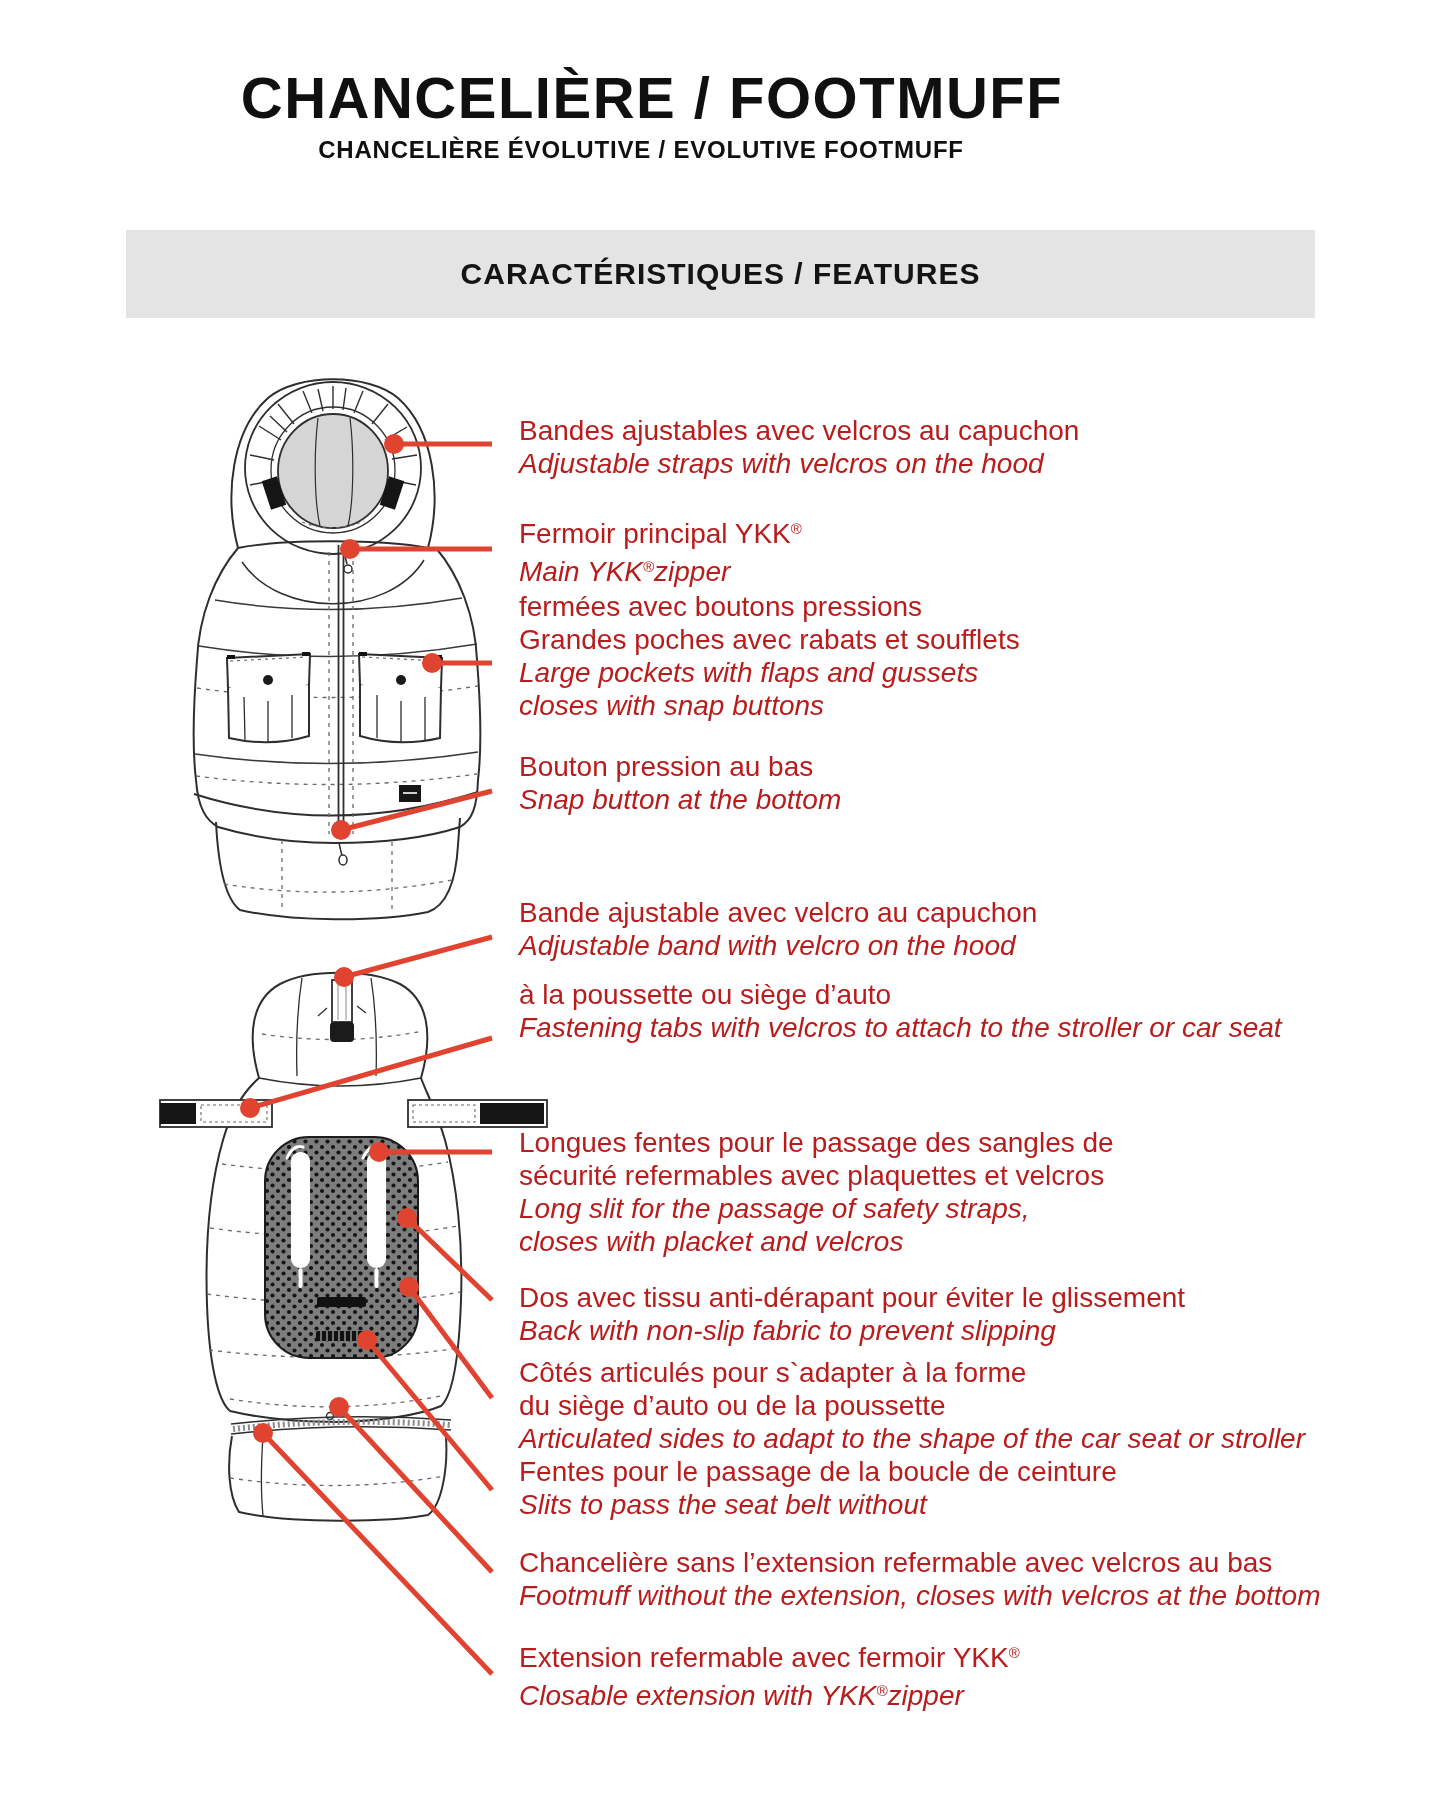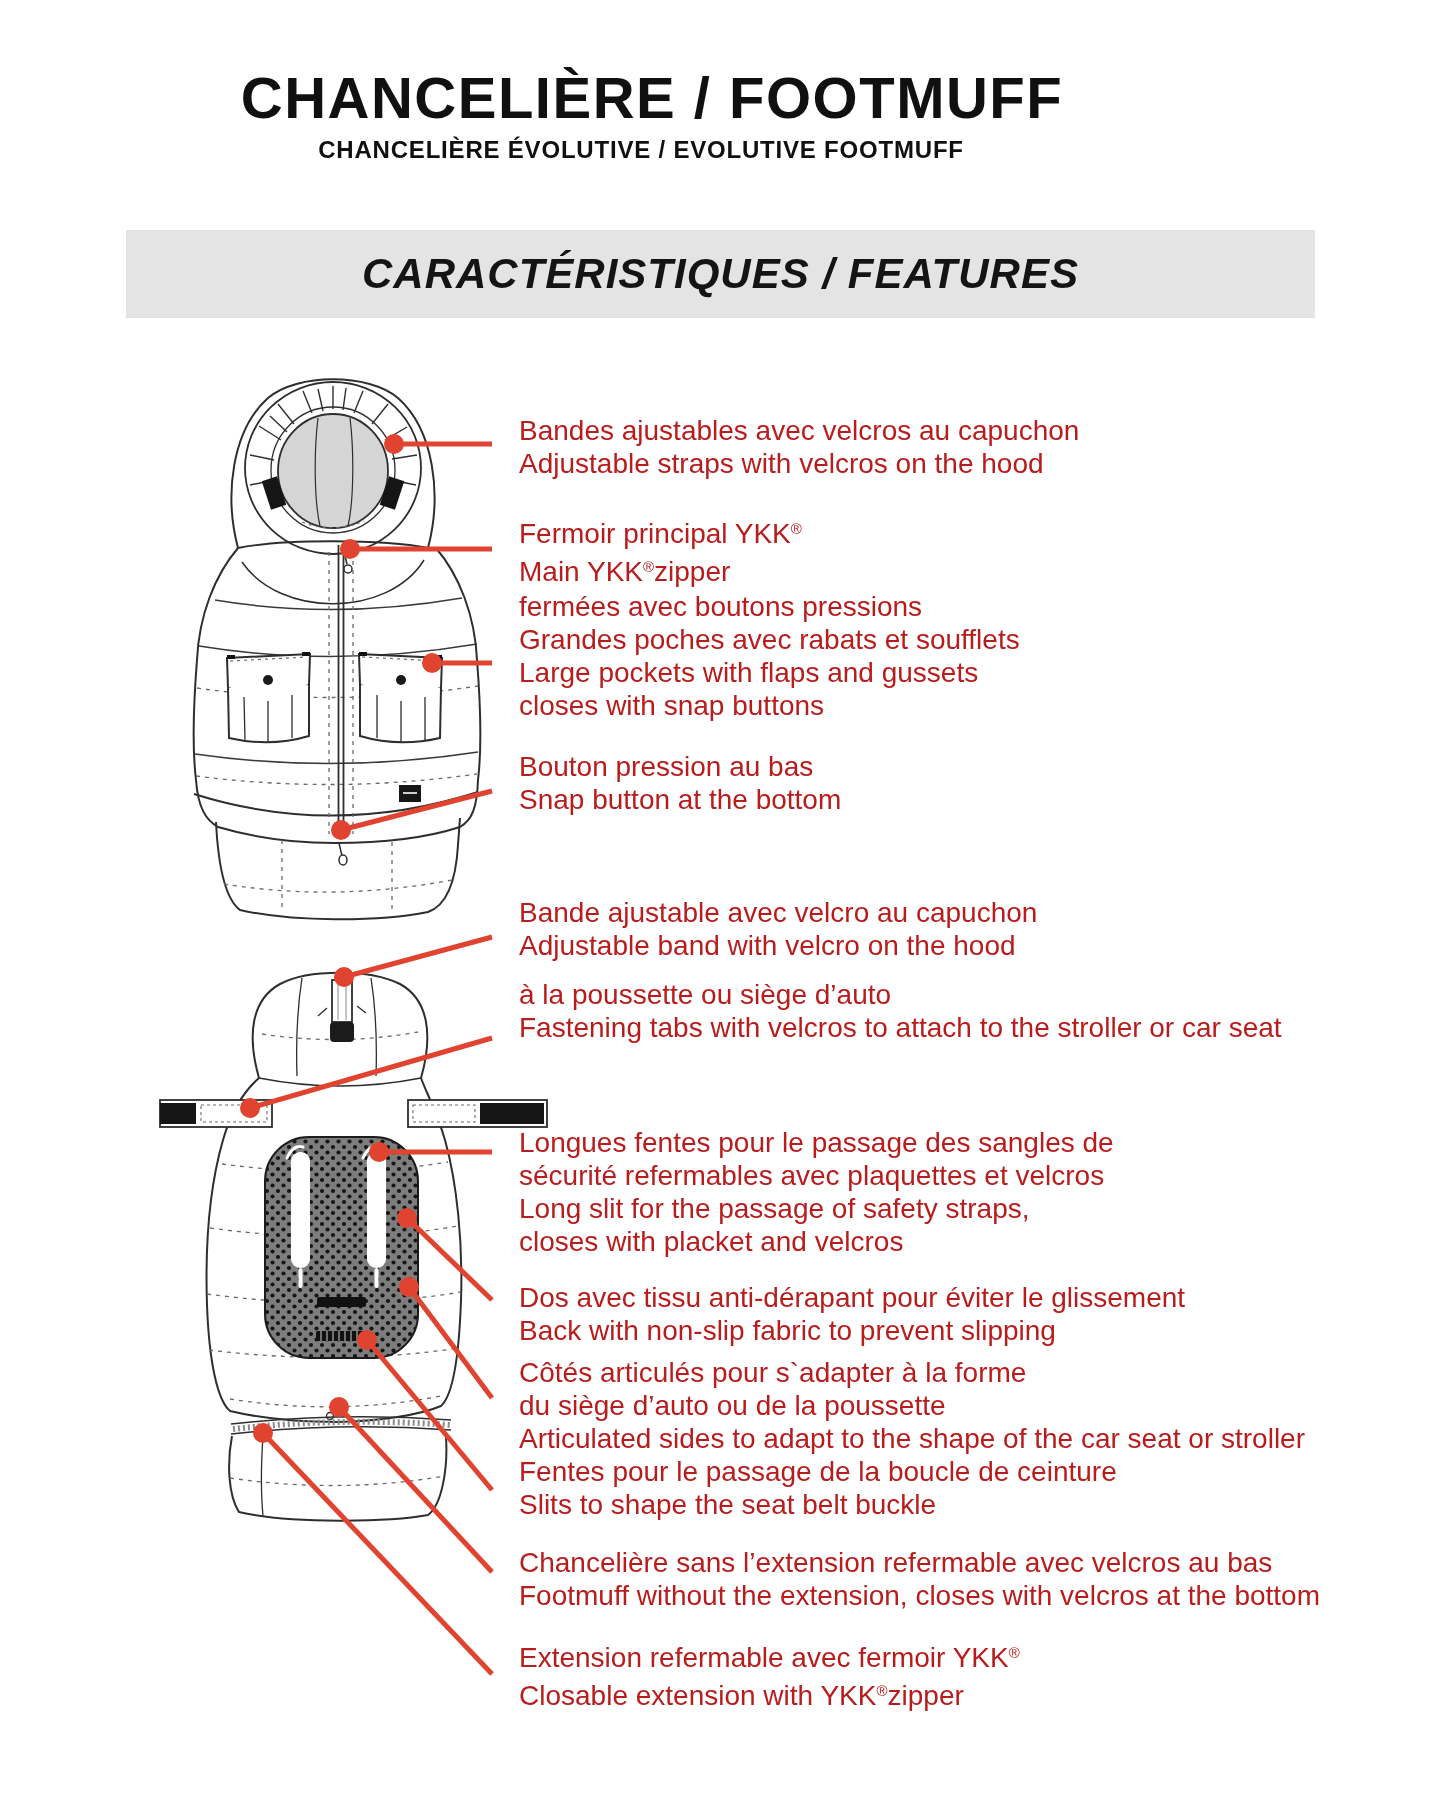--- a/index.html
+++ b/index.html
@@ -12,28 +12,28 @@
     font-size:58px;font-weight:700;letter-spacing:1.5px;color:#101010;
   }
   .subtitle{
     position:absolute;left:0;top:136px;width:1282px;text-align:center;
     font-size:24px;font-weight:700;letter-spacing:.8px;color:#101010;
   }
   .banner{
     position:absolute;left:126px;top:230px;width:1189px;height:88px;
     background:#e4e4e4;display:flex;align-items:center;justify-content:center;
   }
-  .banner-text{font-size:42px;font-weight:700;letter-spacing:1px;color:#141414;font-style:italic;}
+  .banner-text{font-size:30px;font-weight:700;letter-spacing:1px;color:#141414;}
   svg.canvas{position:absolute;left:0;top:0;}
   .callout{
     position:absolute;left:519px;font-size:28px;line-height:33px;color:#b91c1c;
     white-space:nowrap;
   }
   .fr{font-style:normal;}
-  .en{}
+  .en{font-style:italic;}
   .sup{font-size:15px;vertical-align:9px;letter-spacing:0;}
   
   #fb0{top:414px}  #fb1{top:512px}  #fb2{top:590px}  #fb3{top:750px}
   #fb4{top:896px}  #fb5{top:978px}  #fb6{top:1126px} #fb7{top:1281px}
   #fb8{top:1356px} #fb9{top:1455px} #fb10{top:1546px} #fb11{top:1636px}
 </style>
 </head>
 <body>
 
 <div class="title">CHANCELIÈRE / FOOTMUFF</div>
@@ -285,21 +285,21 @@
 </div>
 
 <div id="fb8" class="callout">
   <div class="fr">Côtés articulés pour s`adapter à la forme</div>
   <div class="fr">du siège d’auto ou de la poussette</div>
   <div class="en">Articulated sides to adapt to the shape of the car seat or stroller</div>
 </div>
 
 <div id="fb9" class="callout">
   <div class="fr">Fentes pour le passage de la boucle de ceinture</div>
-  <div class="en">Slits to shape the seat belt buckle</div>
+  <div class="en">Slits to pass the seat belt without</div>
 </div>
 
 <div id="fb10" class="callout">
   <div class="fr">Chancelière sans l’extension refermable avec velcros au bas</div>
   <div class="en">Footmuff without the extension, closes with velcros at the bottom</div>
 </div>
 
 <div id="fb11" class="callout">
   <div class="fr"><span>Extension refermable avec fermoir YKK</span><span class="sup">®</span></div>
   <div class="en"><span>Closable extension with YKK</span><span class="sup">®</span><span>zipper</span></div>

